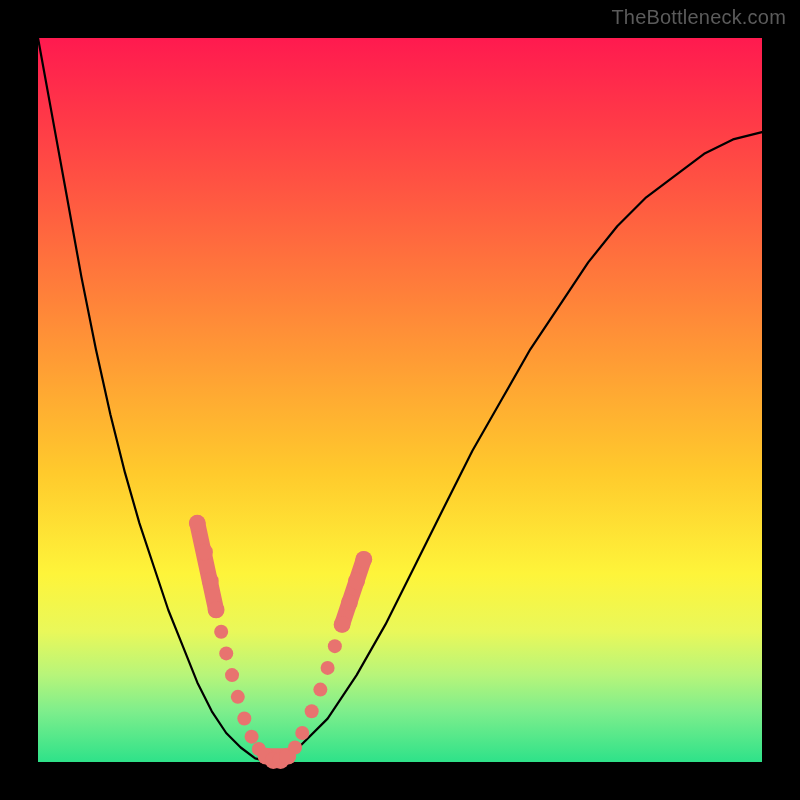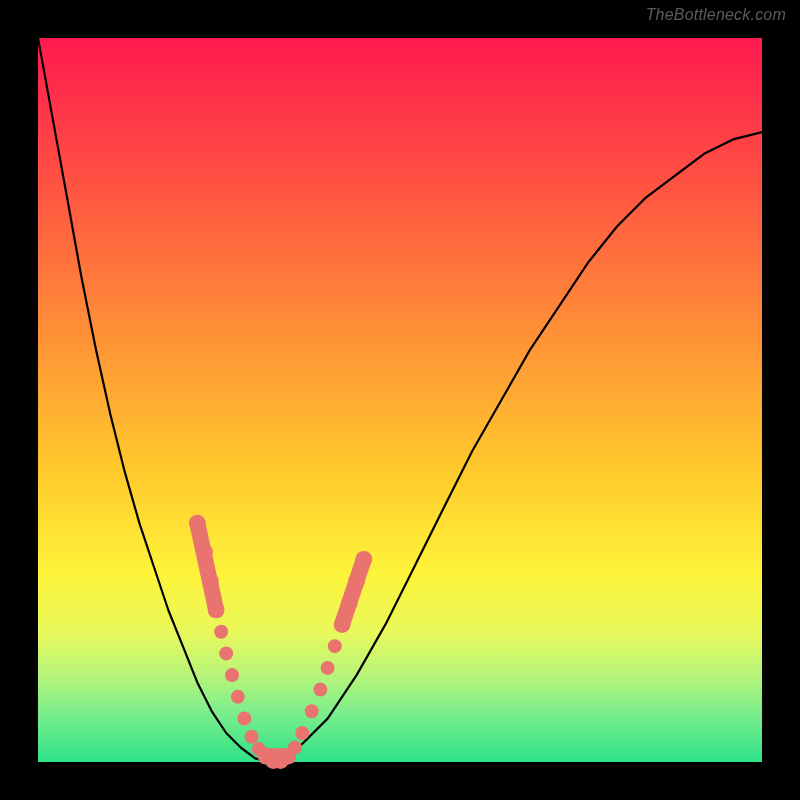--- a/index.html
+++ b/index.html
@@ -36,25 +36,24 @@
       #b7f57a 88%,
       #7eee8c 93%,
       #2ee289 100%
     );
   }
   .watermark {
     position: absolute;
     top: 6px;
     right: 14px;
     color: #5b5b5b;
-    font-size: 16px;
+    font-size: 20px;
     font-weight: 500;
     letter-spacing: 0.2px;
     user-select: none;
-    font-style: italic;
   }
   svg.curves {
     position: absolute;
     inset: 0;
     width: 724px;
     height: 724px;
     overflow: visible;
   }
   .curve {
     fill: none;

